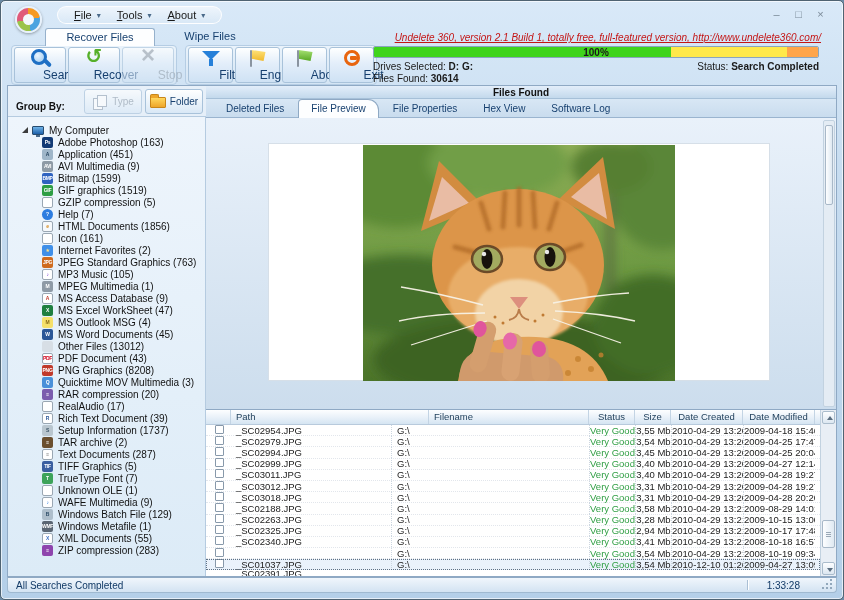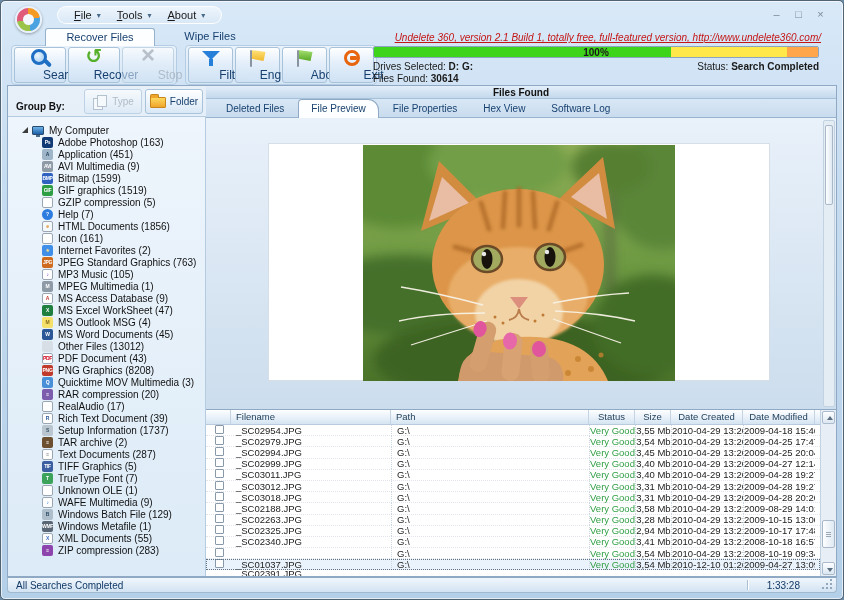--- a/index.html
+++ b/index.html
@@ -551,22 +551,22 @@
       </svg>
     </div>
     <div class="pv-scroll" data-interactable="true">
       <div class="pv-thumb" data-interactable="true"></div>
     </div>
   </div>
 
   <div class="ftable" data-interactable="false">
     <div class="thead" id="thead" data-interactable="false">
         <div class="hcell c0" data-interactable="true" style="width: 20px;"></div>
+        <div class="hcell c2" data-interactable="true" style="width: 198px;">Path</div>
         <div class="hcell c1" data-interactable="true" style="width: 160px;">Filename</div>
-        <div class="hcell c2" data-interactable="true" style="width: 198px;">Path</div>
         <div class="hcell c3" data-interactable="true" style="width: 46px;">Status</div>
         <div class="hcell c4" data-interactable="true" style="width: 36px;">Size</div>
         <div class="hcell c5" data-interactable="true" style="width: 72px;">Date Created</div>
         <div class="hcell c6" data-interactable="true" style="width: 72px;">Date Modified</div>
       </div>
     <div class="tbody" id="tbody" data-interactable="false">
         <div class="drow" data-interactable="true">
           <div class="cell c0" data-interactable="false" style="width: 20px;"><span class="cb" data-interactable="true"></span></div>
           <div class="cell c1" data-interactable="false" style="width: 160px;">_SC02954.JPG</div>
           <div class="cell c2" data-interactable="false" style="width: 198px;">G:\</div>

